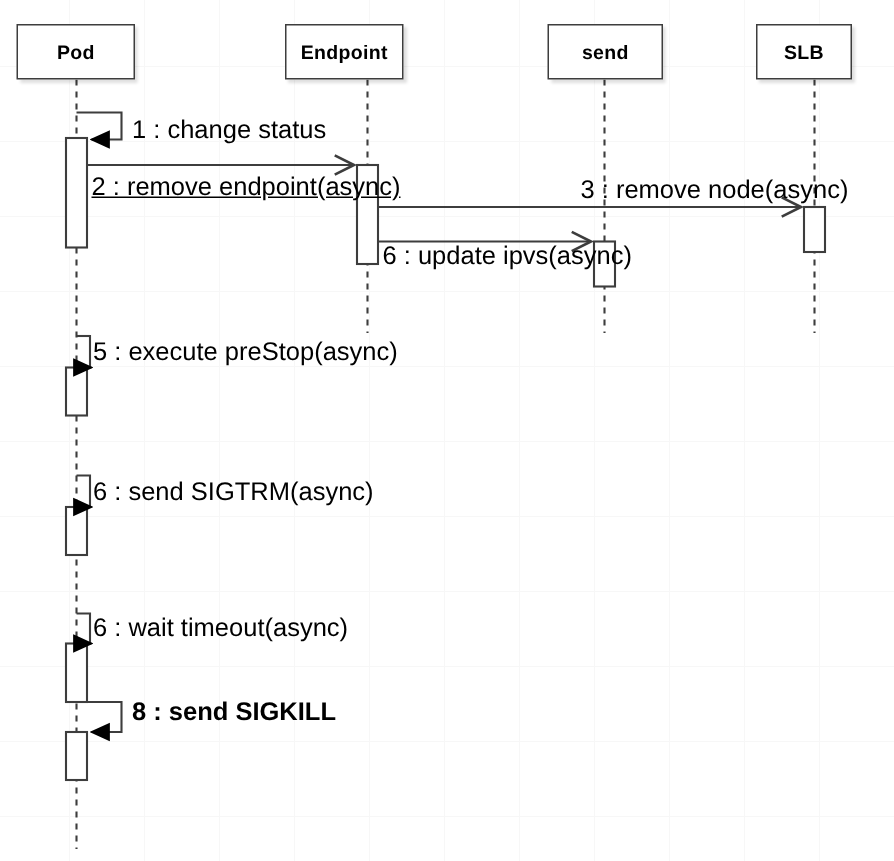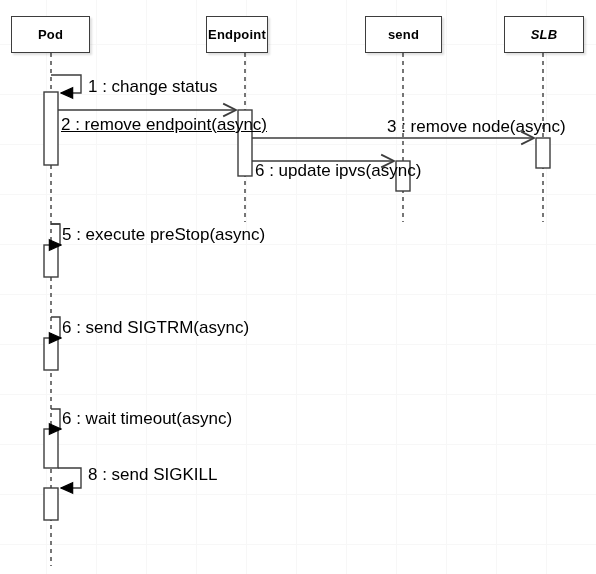--- a/index.html
+++ b/index.html
@@ -120,41 +120,41 @@
 
     <g fill="none" stroke="#3d3d3d" stroke-width="1.4">
       <path d="M 58 468 L 81 468 L 81 488 L 61 488" marker-end="url(#arrow-filled)"></path>
     </g>
   </svg>
 
   <div class="lifeline-box" style="left:11px; top:16px; width:79px; height:37px;">
     <span class="title">Pod</span>
   </div>
 
-  <div class="lifeline-box" style="left:206px; top:16px; width:62px; height:37px;">
+  <div class="lifeline-box" style="left:190px; top:16px; width:79px; height:37px;">
     <span class="title">Endpoint</span>
   </div>
 
   <div class="lifeline-box" style="left:365px; top:16px; width:77px; height:37px;">
     <span class="title">send</span>
   </div>
 
-  <div class="lifeline-box" style="left:504px; top:16px; width:80px; height:37px;font-style:italic;">
+  <div class="lifeline-box" style="left:504px; top:16px; width:64px; height:37px;">
     <span class="title">SLB</span>
   </div>
 
   <div class="msg-label" style="left:88px; top:80px;">1 : change status</div>
 
   <div class="msg-label" style="left:61px; top:118px;text-decoration:underline;">2 : remove endpoint(async)</div>
 
   <div class="msg-label" style="left:387px; top:120px;">3 : remove node(async)</div>
 
   <div class="msg-label" style="left:255px; top:164px;">6 : update ipvs(async)</div>
 
   <div class="msg-label" style="left:62px; top:228px;">5 : execute preStop(async)</div>
 
   <div class="msg-label" style="left:62px; top:321px;">6 : send SIGTRM(async)</div>
 
   <div class="msg-label" style="left:62px; top:412px;">6 : wait timeout(async)</div>
 
-  <div class="msg-label" style="left:88px; top:468px;">8 : send SIGKILL</div>
+  <div class="msg-label" style="left:88px; top:468px;font-weight:bold;">8 : send SIGKILL</div>
 
 </div>
 
 </body></html>

